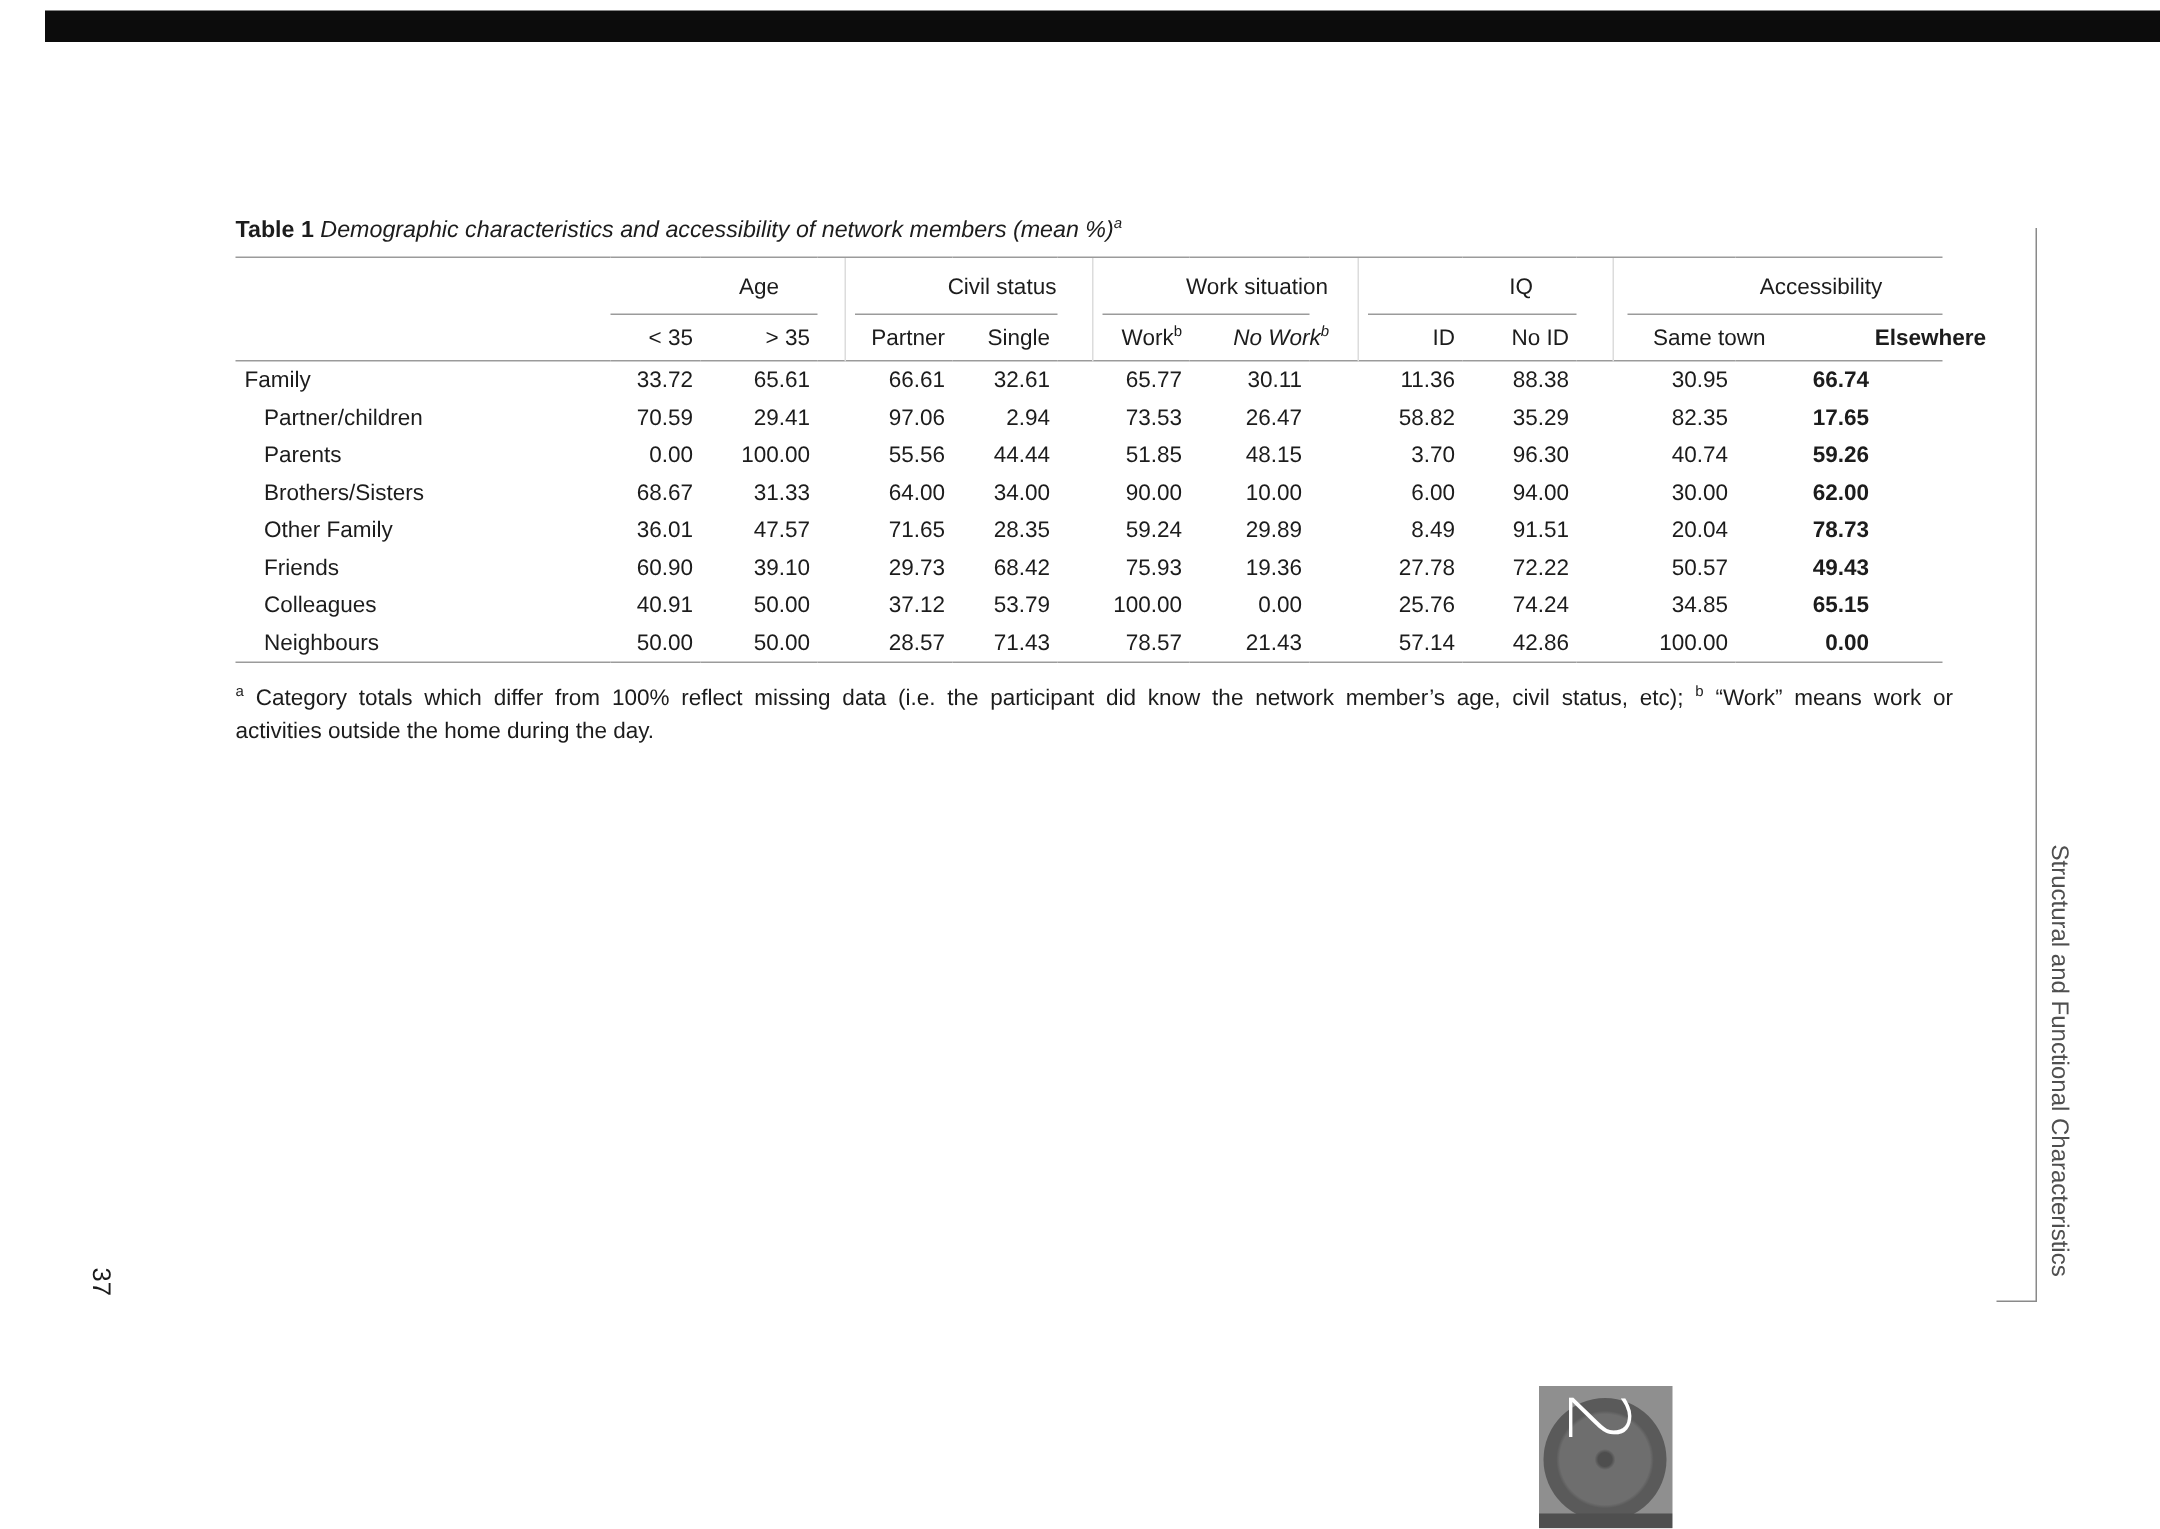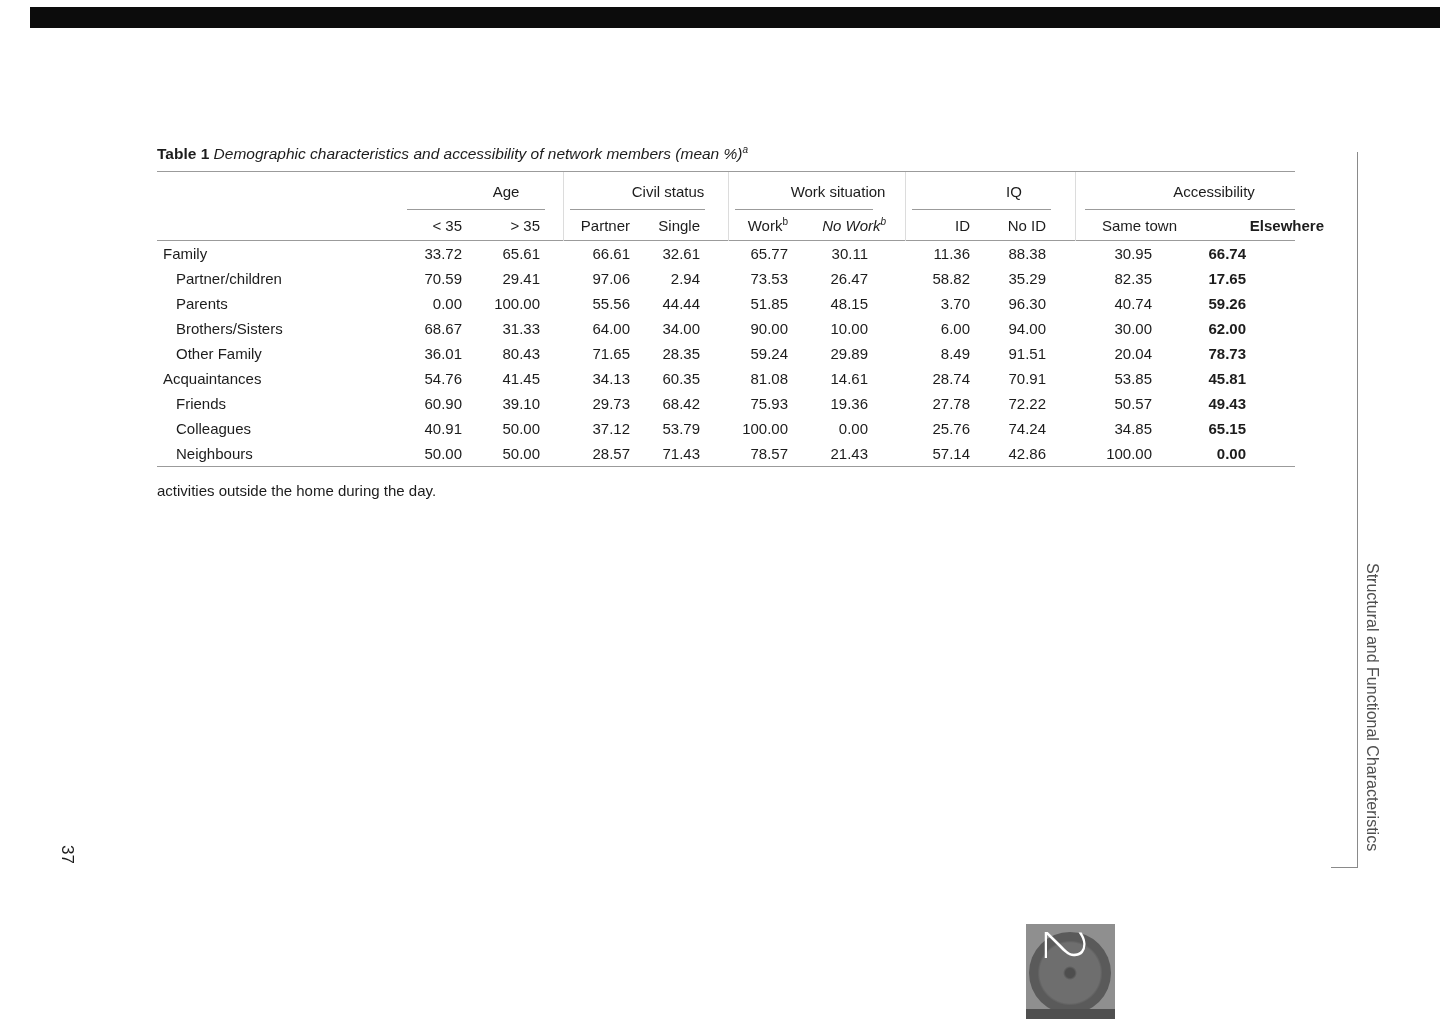--- a/index.html
+++ b/index.html
@@ -159,42 +159,29 @@
               <td class="num c5">90.00</td>
               <td class="num c6">10.00</td>
               <td class="num c7">6.00</td>
               <td class="num c8">94.00</td>
               <td class="num c9">30.00</td>
               <td class="num c10">62.00</td>
             </tr>
             <tr>
               <td class="rowlabel indent">Other Family</td>
               <td class="num c1">36.01</td>
-              <td class="num c2">80.43</td>
+              <td class="num c2">47.57</td>
               <td class="num c3">71.65</td>
               <td class="num c4">28.35</td>
               <td class="num c5">59.24</td>
               <td class="num c6">29.89</td>
               <td class="num c7">8.49</td>
               <td class="num c8">91.51</td>
               <td class="num c9">20.04</td>
               <td class="num c10">78.73</td>
-            </tr>
-            <tr>
-              <td class="rowlabel">Acquaintances</td>
-              <td class="num c1">54.76</td>
-              <td class="num c2">41.45</td>
-              <td class="num c3">34.13</td>
-              <td class="num c4">60.35</td>
-              <td class="num c5">81.08</td>
-              <td class="num c6">14.61</td>
-              <td class="num c7">28.74</td>
-              <td class="num c8">70.91</td>
-              <td class="num c9">53.85</td>
-              <td class="num c10">45.81</td>
             </tr>
             <tr>
               <td class="rowlabel indent">Friends</td>
               <td class="num c1">60.90</td>
               <td class="num c2">39.10</td>
               <td class="num c3">29.73</td>
               <td class="num c4">68.42</td>
               <td class="num c5">75.93</td>
               <td class="num c6">19.36</td>
               <td class="num c7">27.78</td>
@@ -226,20 +213,21 @@
               <td class="num c7">57.14</td>
               <td class="num c8">42.86</td>
               <td class="num c9">100.00</td>
               <td class="num c10">0.00</td>
             </tr>
           </tbody>
       </table>
     </div>
 
     <div class="footnote">
+      <div class="fl1"><sup>a</sup> <span>Category totals which differ from 100% reflect missing data (i.e. the participant did know the network member’s age, civil status, etc); </span><sup>b</sup> <span>“Work” means work or</span></div>
       <div class="fl2">activities outside the home during the day.</div>
     </div>
   </div>
 
   <div class="siderule"></div>
   <div class="sidetick"></div>
   <div class="sidetitle">Structural and Functional Characteristics</div>
 
   <div class="pagenum">37</div>
 

